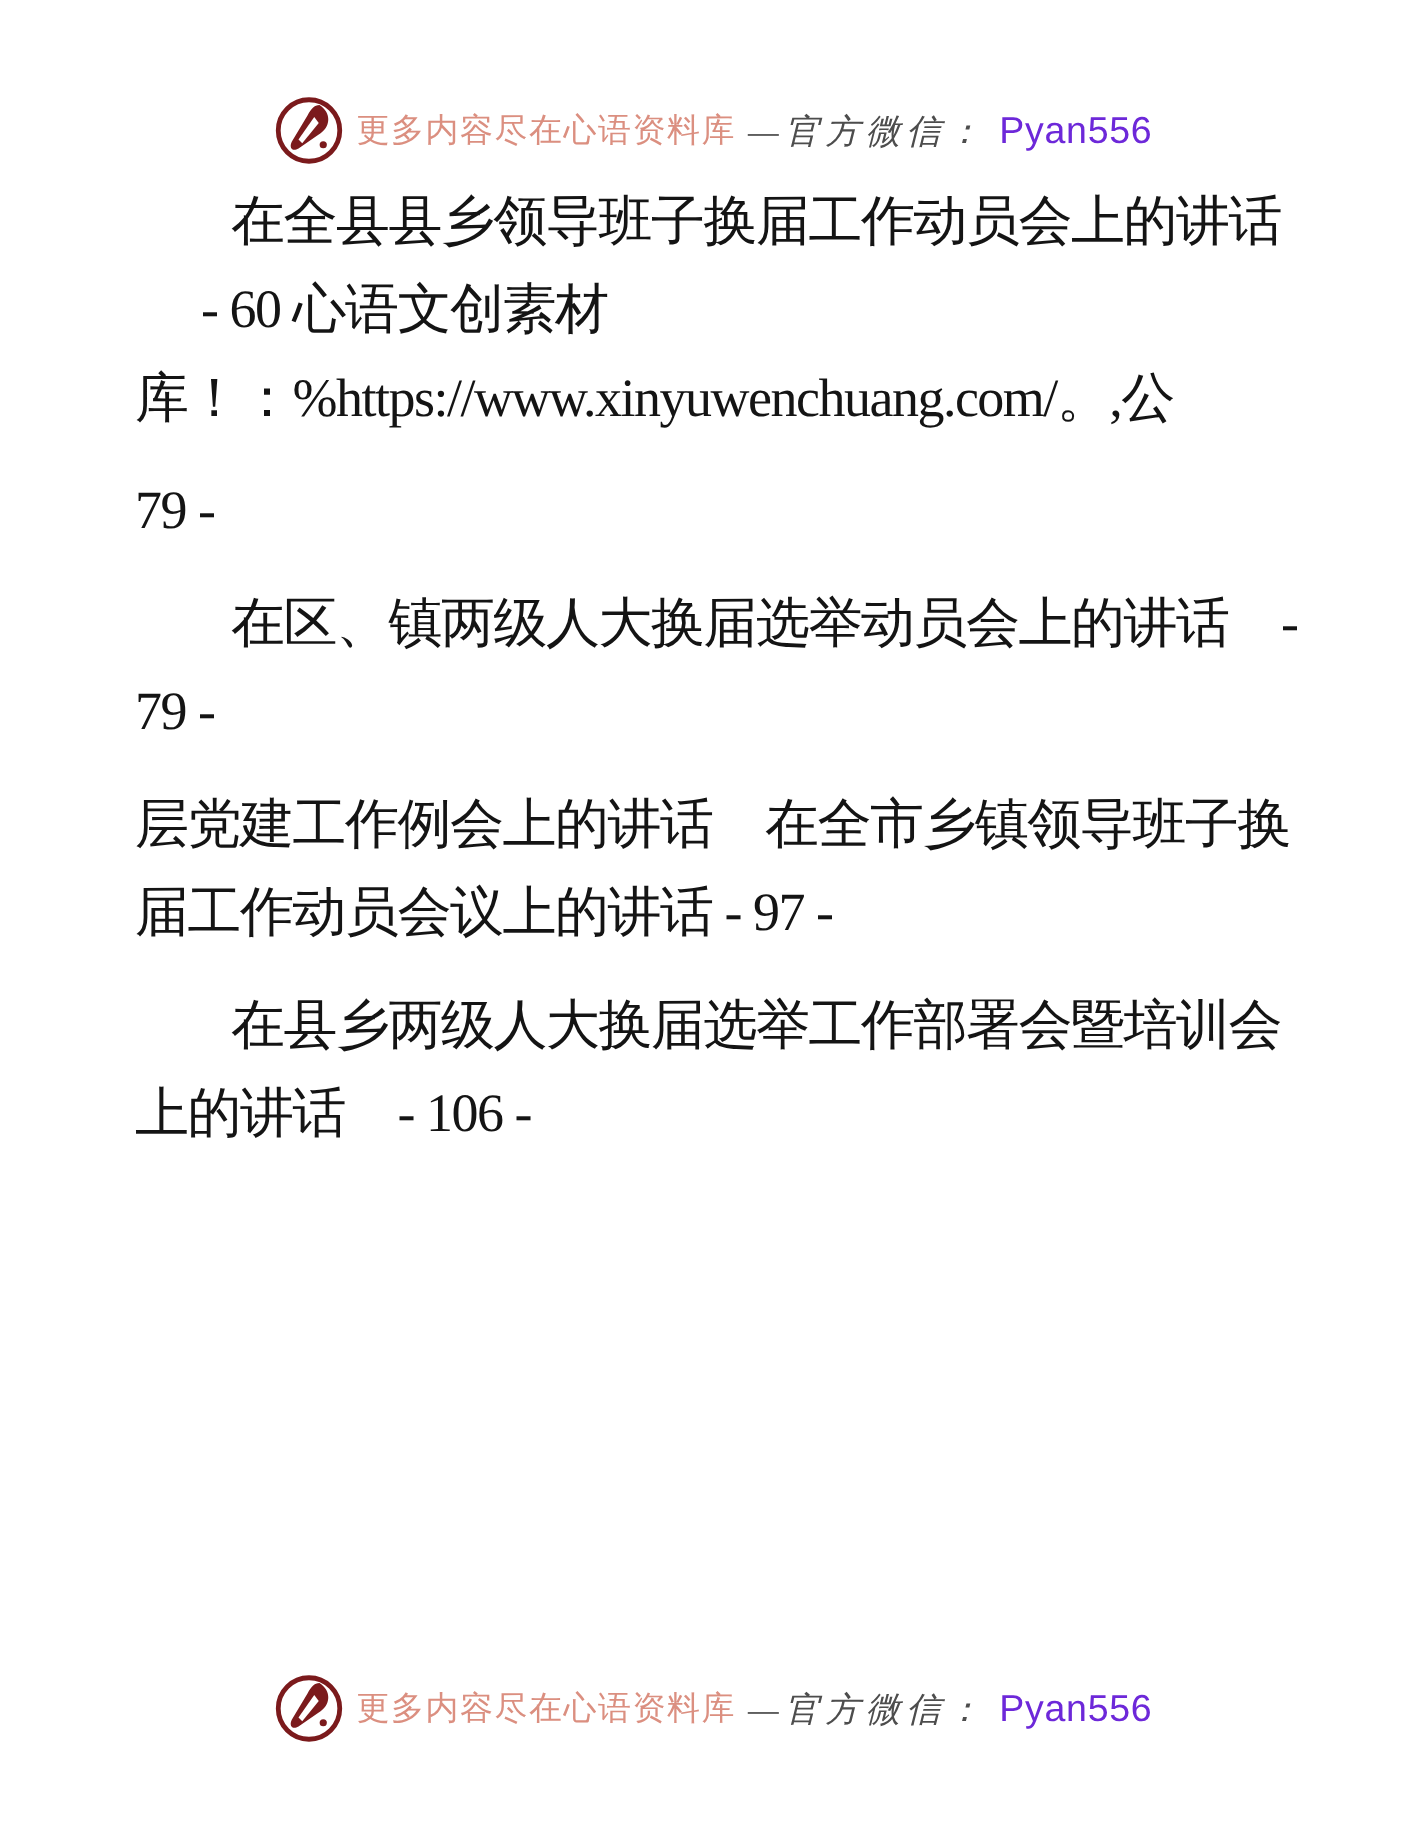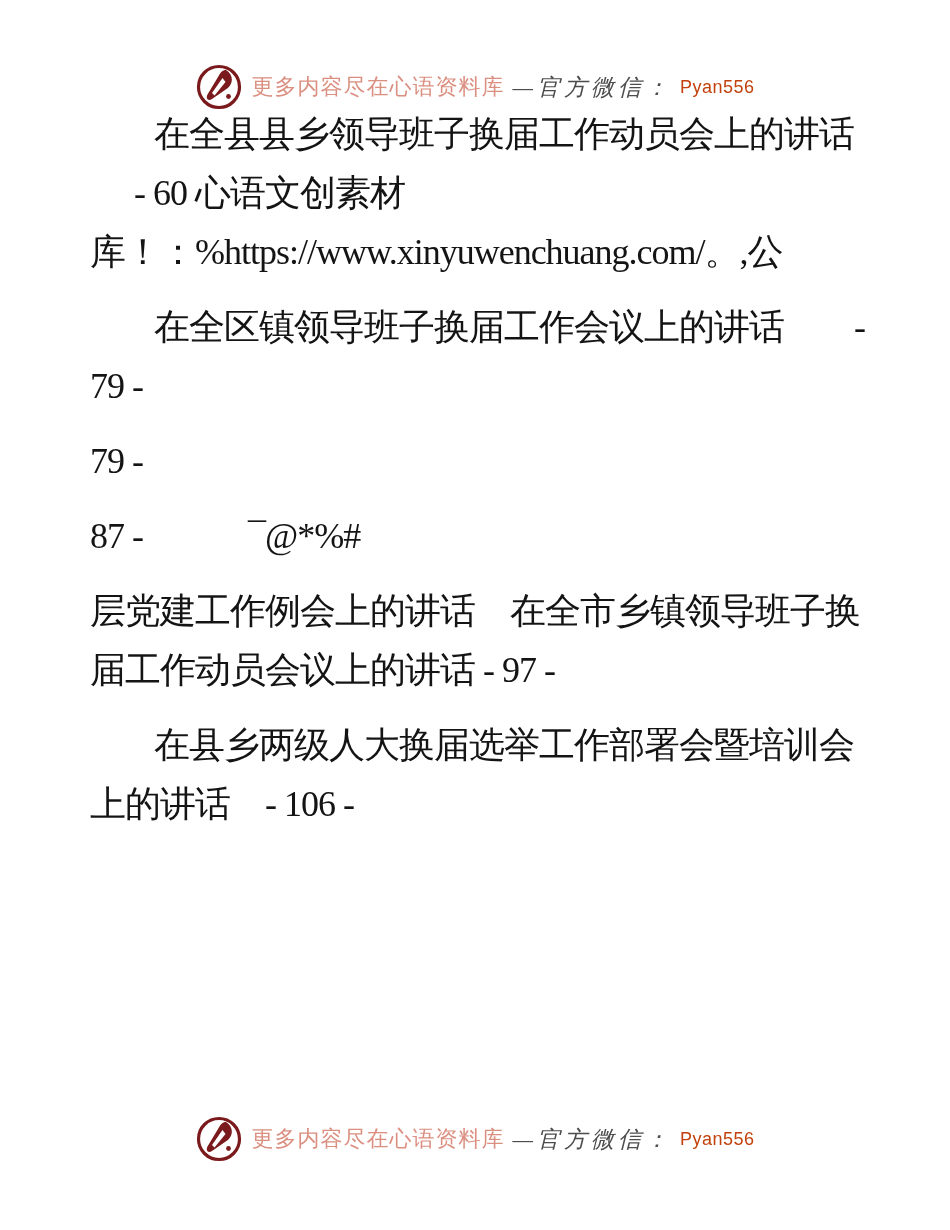--- a/index.html
+++ b/index.html
@@ -23,26 +23,26 @@
   .logo svg{width:100%;height:100%;}
   .brand{
     color:#db8f80;font-size:22px;letter-spacing:1px;
     font-family:"Liberation Serif","DejaVu Serif",serif;
   }
   .wechat-label{
     color:#4d4d4d;font-size:23px;font-style:italic;letter-spacing:4px;
     font-family:"Liberation Serif","DejaVu Serif",serif;
   }
   .wechat-id{
-    color:#c2410c;font-size:18px;letter-spacing:0.5px;
+    color:#6d28d9;font-size:25px;letter-spacing:0.5px;
     font-family:"Liberation Sans","DejaVu Sans",sans-serif;
   }
   
   .doc-body{
-    position:absolute;top:105px;left:90px;right:80px;
+    position:absolute;top:118px;left:90px;right:80px;
   }
   .para{margin:0 0 16px 0;}
   .line{
     font-size:36px;line-height:59px;white-space:pre;
     letter-spacing:-1px;color:#141414;
   }
   .ind-first{text-indent:64px;}
   .ind-dash{text-indent:44px;}
 </style>
 </head>
@@ -66,30 +66,29 @@
 
   <div class="doc-body">
 
     <div class="para">
       <div class="line ind-first">在全县县乡领导班子换届工作动员会上的讲话</div>
       <div class="line ind-dash">- 60 心语文创素材</div>
       <div class="line">库！：%https://www.xinyuwenchuang.com/。,公</div>
     </div>
 
     <div class="para">
-      <div class="line ind-first">在全区镇领导班子换届工作会议上的讲话　　-</div>
       <div class="line">79 -</div>
     </div>
 
     <div class="para">
+      <div class="line ind-first">在区、镇两级人大换届选举动员会上的讲话　-</div>
       <div class="line">79 -</div>
     </div>
 
     <div class="para">
-      <div class="line">87 -　　　¯@*%#</div>
     </div>
 
     <div class="para">
       <div class="line">层党建工作例会上的讲话　在全市乡镇领导班子换</div>
       <div class="line">届工作动员会议上的讲话 - 97 -</div>
     </div>
 
     <div class="para">
       <div class="line ind-first">在县乡两级人大换届选举工作部署会暨培训会</div>
       <div class="line">上的讲话　- 106 -</div>

